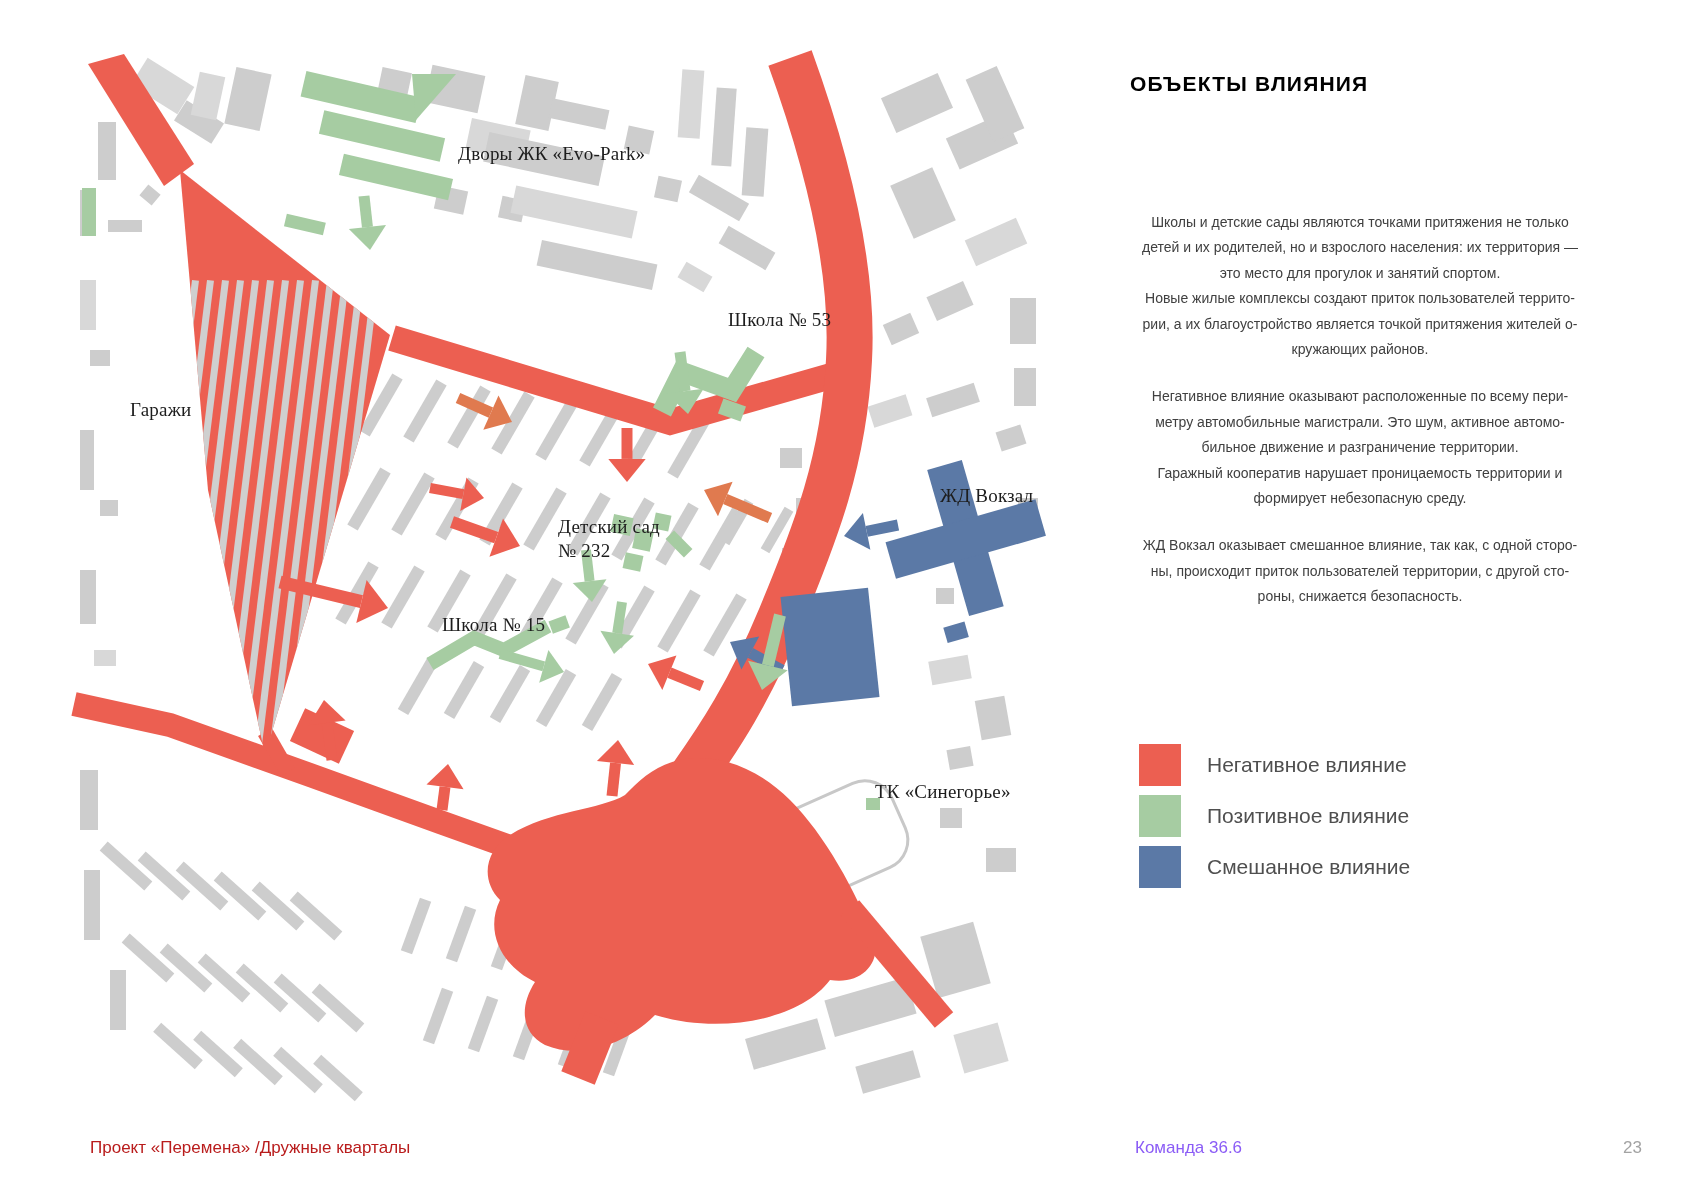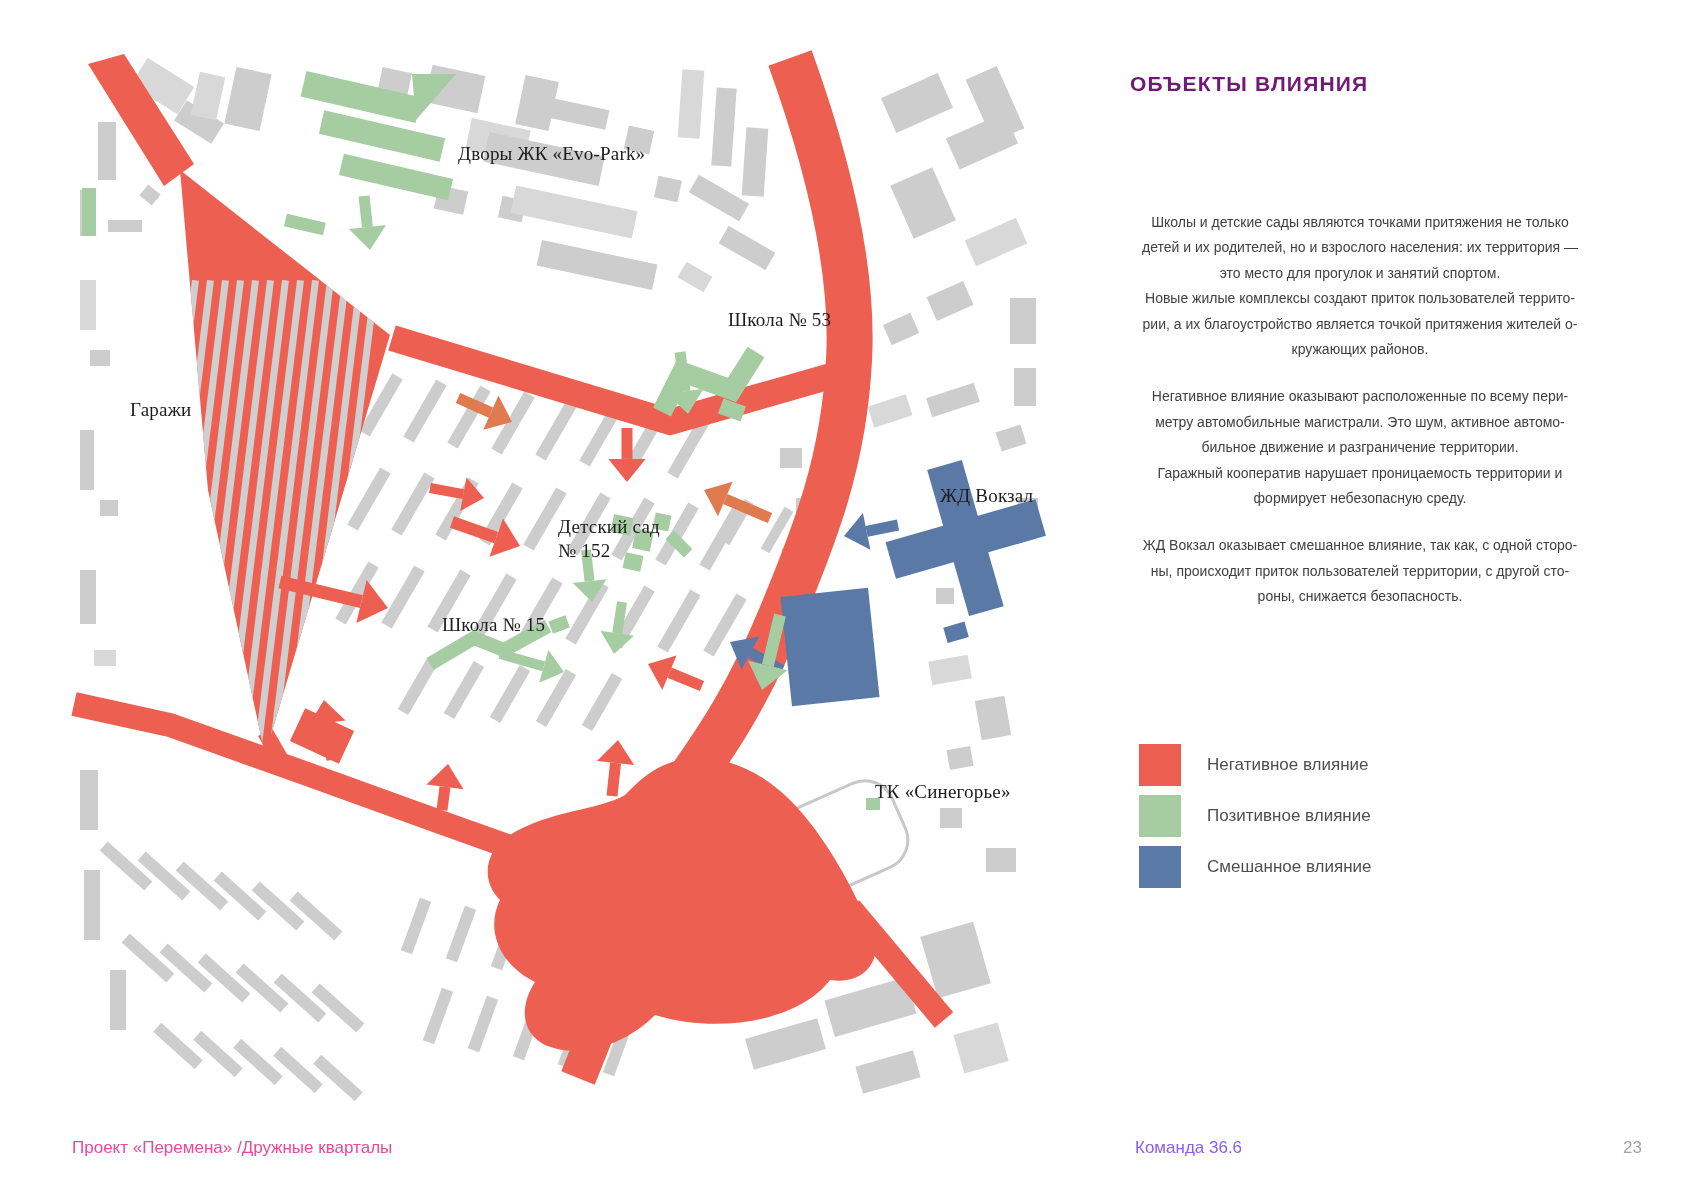--- a/index.html
+++ b/index.html
@@ -16,37 +16,37 @@
   }
   .map-area svg{position:absolute;left:0;top:0;overflow:visible;}
   .map-label{
     position:absolute;
     font-size:19px;font-weight:500;color:#1d1d1d;
     white-space:pre-line;letter-spacing:.2px;line-height:1.25;
   }
   
   .page-title{
     position:absolute;left:1130px;top:72px;
-    font-size:21px;font-weight:600;letter-spacing:1.2px;color:#701a75;
+    font-size:21px;font-weight:600;letter-spacing:1.2px;color:#000000;
   }
   .text-col{position:absolute;left:1130px;top:210px;width:460px;}
   .text-col p{
     margin:0 0 22px 0;
     font-size:14px;line-height:25.4px;color:#404040;
     white-space:pre;font-weight:400;text-align:center;
   }
   .legend{position:absolute;left:1139px;top:744px;}
   .legend-row{display:flex;align-items:center;height:42px;margin-bottom:9px;}
   .legend-swatch{width:42px;height:42px;flex:0 0 42px;}
   .sw-negative{background:#EC5F51;}
   .sw-positive{background:#A6CCA2;}
   .sw-mixed{background:#5B79A6;}
-  .legend-label{margin-left:26px;font-size:17px;color:#4f4f4f;}
+  .legend-label{margin-left:26px;font-size:21px;color:#4f4f4f;}
   
-  .footer-left{position:absolute;left:72px;top:1138px;font-size:17px;color:#ec4899;}
+  .footer-left{position:absolute;left:90px;top:1138px;font-size:17px;color:#b91c1c;}
   .footer-team{position:absolute;left:1135px;top:1138px;font-size:17px;color:#8b5cf6;}
   .footer-page{position:absolute;right:50px;top:1138px;font-size:17px;color:#A3A3A3;}
 </style>
 </head>
 <body>
 
 <div class="slide">
 
   <div class="map-area">
     <svg id="mapsvg" width="965" height="1055" viewBox="0 0 965 1055">
@@ -283,21 +283,21 @@
           <polygon points="484,602 459.1816554491573,612.6794088673323 468.3870050643789,579.9492769020997" fill="#A6CCA2"></polygon>
           <line x1="700" y1="545" x2="687.8809984023782" y2="595.495839990091" stroke="#A6CCA2" stroke-width="12"></line>
           <polygon points="682,620 668.0442974419756,590.7350317595943 707.7176993627808,600.2566482205876" fill="#A6CCA2"></polygon>
         </g>
     </svg>
 
     <div class="map-label" style="left:378px;top:72px;">Дворы ЖК «Evo-Park»</div>
     <div class="map-label" style="left:648px;top:238px;">Школа № 53</div>
     <div class="map-label" style="left:50px;top:328px;">Гаражи</div>
     <div class="map-label" style="left:478px;top:445px;">Детский сад
-№ 152</div>
+№ 232</div>
     <div class="map-label" style="left:350px;top:543px;margin-left:12px;">Школа № 15</div>
     <div class="map-label" style="left:860px;top:414px;">ЖД Вокзал</div>
     <div class="map-label" style="left:795px;top:710px;">ТК «Синегорье»</div>
   </div>
 
   <div class="page-title">ОБЪЕКТЫ ВЛИЯНИЯ</div>
 
   <div class="text-col">
     <p>Школы и детские сады являются точками притяжения не только
 детей и их родителей, но и взрослого населения: их территория —

